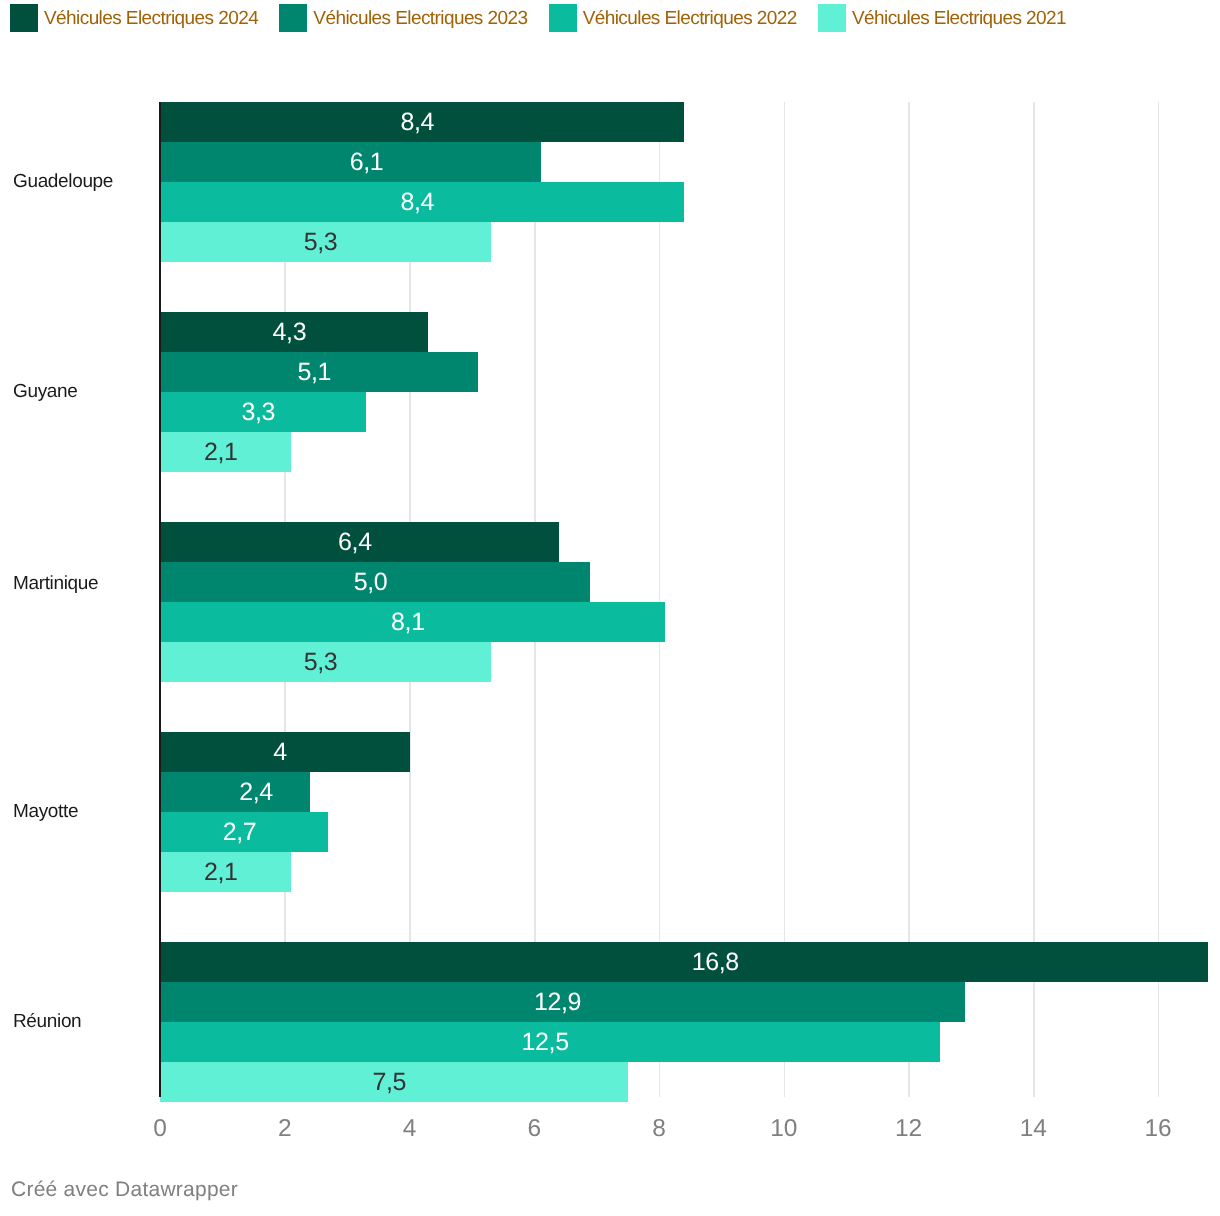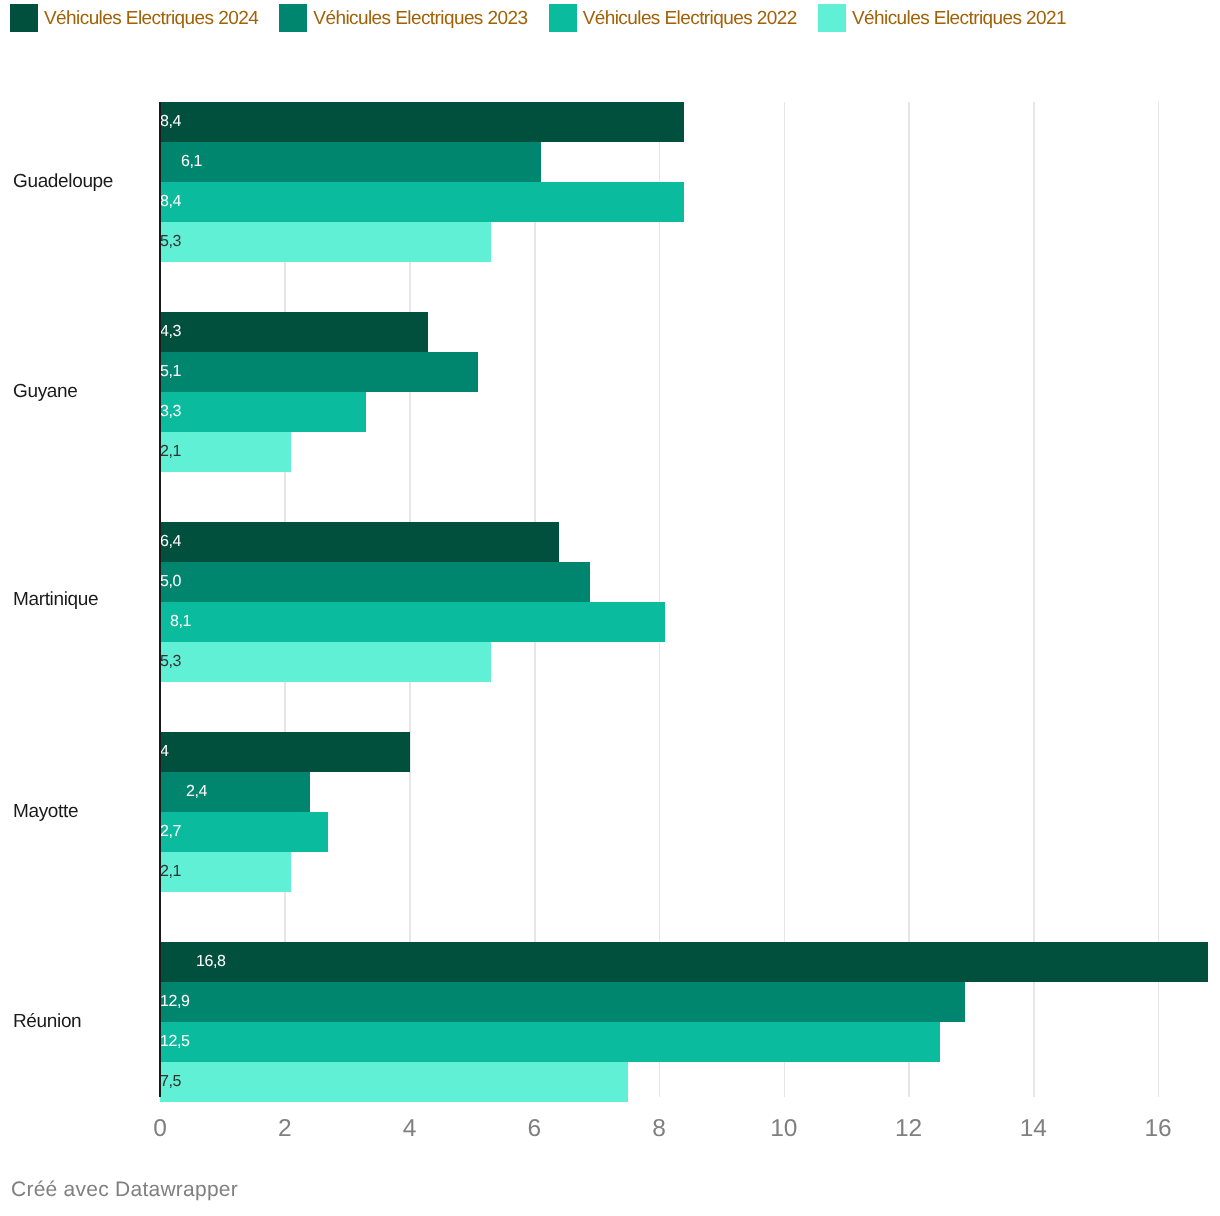--- a/index.html
+++ b/index.html
@@ -18,22 +18,22 @@
   .legend-gap{display:inline-block;width:21.2px;height:1px;vertical-align:baseline;}
   .swatch{display:inline-block;width:28px;height:28px;vertical-align:-8px;
           margin-right:6px;letter-spacing:0;}
   .legend-label{display:inline;}
 
   
   .plot{position:absolute;left:0;top:0;width:1220px;height:1216px;}
   .gridline{position:absolute;width:1.6px;background:#e6e6e6;}
   .axisline{position:absolute;width:2.4px;background:#1a1a1a;z-index:5;}
   .bar{position:absolute;height:40px;}
-  .bar-value{position:absolute;font-size:16px;color:#ffffff;white-space:nowrap;
-             letter-spacing:-0.4px;text-align:left;height:40px;line-height:40px;}
+  .bar-value{position:absolute;font-size:25px;color:#ffffff;white-space:nowrap;
+             letter-spacing:-0.4px;text-align:center;height:40px;line-height:40px;}
   .bar-value.dark{color:#333333;}
   .cat-label{position:absolute;left:13px;font-size:19px;color:#1a1a1a;
              white-space:nowrap;text-align:left;letter-spacing:-0.35px;line-height:32px;}
   .tick-label{position:absolute;width:120px;font-size:24.5px;color:#808080;
               white-space:nowrap;text-align:center;line-height:28px;}
   .footer{position:absolute;left:11px;top:1178px;font-size:21px;color:#808080;
           white-space:nowrap;letter-spacing:0.25px;line-height:24px;}
 </style>
 </head>
 <body>
@@ -68,24 +68,24 @@
       <div class="bar" style="left: 160px; top: 392px; width: 205.854px; height: 40px; background: rgb(11, 187, 158);"></div>
       <div class="bar-value" style="left: 160px; width: 196.354px; top: 392px;">3,3</div>
       <div class="bar" style="left: 160px; top: 432px; width: 130.998px; height: 40px; background: rgb(96, 240, 214);"></div>
       <div class="bar-value dark" style="left: 160px; width: 121.498px; top: 432px;">2,1</div>
       <div class="cat-label" style="top: 376px;">Guyane</div>
       <div class="bar" style="left: 160px; top: 522px; width: 399.232px; height: 40px; background: rgb(0, 80, 61);"></div>
       <div class="bar-value" style="left: 160px; width: 389.732px; top: 522px;">6,4</div>
       <div class="bar" style="left: 160px; top: 562px; width: 430.422px; height: 40px; background: rgb(0, 134, 111);"></div>
       <div class="bar-value" style="left: 160px; width: 420.922px; top: 562px;">5,0</div>
       <div class="bar" style="left: 160px; top: 602px; width: 505.278px; height: 40px; background: rgb(11, 187, 158);"></div>
-      <div class="bar-value" style="left: 160px; width: 495.778px; top: 602px; margin-left: 10px;">8,1</div>
+      <div class="bar-value" style="left: 160px; width: 495.778px; top: 602px;">8,1</div>
       <div class="bar" style="left: 160px; top: 642px; width: 330.614px; height: 40px; background: rgb(96, 240, 214);"></div>
       <div class="bar-value dark" style="left: 160px; width: 321.114px; top: 642px;">5,3</div>
-      <div class="cat-label" style="top: 584px;">Martinique</div>
+      <div class="cat-label" style="top: 568px;">Martinique</div>
       <div class="bar" style="left: 160px; top: 732px; width: 249.52px; height: 40px; background: rgb(0, 80, 61);"></div>
       <div class="bar-value" style="left: 160px; width: 240.02px; top: 732px;">4</div>
       <div class="bar" style="left: 160px; top: 772px; width: 149.712px; height: 40px; background: rgb(0, 134, 111);"></div>
       <div class="bar-value" style="left: 160px; width: 140.212px; top: 772px; padding-left: 26px;">2,4</div>
       <div class="bar" style="left: 160px; top: 812px; width: 168.426px; height: 40px; background: rgb(11, 187, 158);"></div>
       <div class="bar-value" style="left: 160px; width: 158.926px; top: 812px;">2,7</div>
       <div class="bar" style="left: 160px; top: 852px; width: 130.998px; height: 40px; background: rgb(96, 240, 214);"></div>
       <div class="bar-value dark" style="left: 160px; width: 121.498px; top: 852px;">2,1</div>
       <div class="cat-label" style="top: 796px;">Mayotte</div>
       <div class="bar" style="left: 160px; top: 942px; width: 1047.98px; height: 40px; background: rgb(0, 80, 61);"></div>

